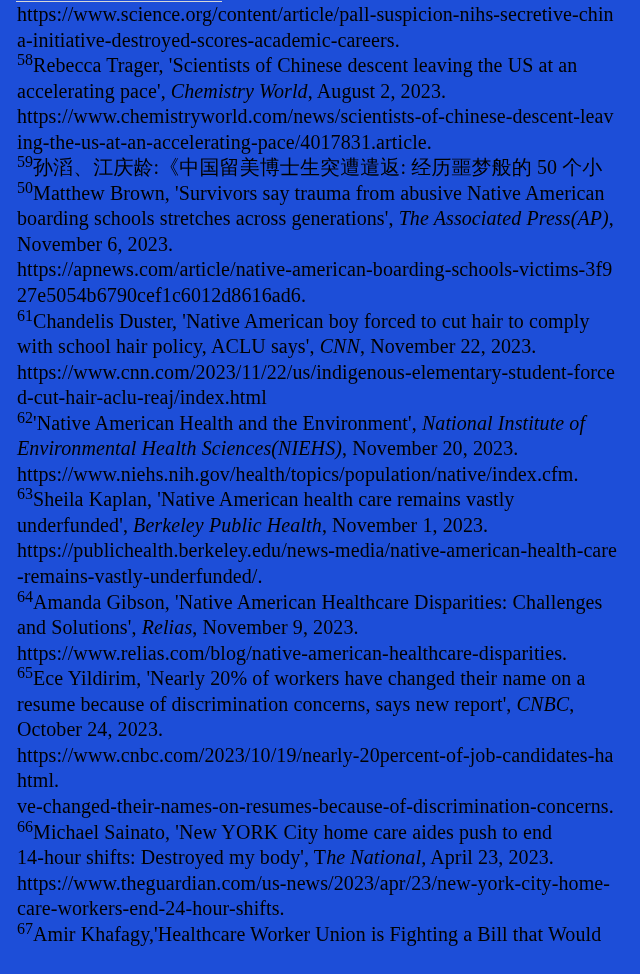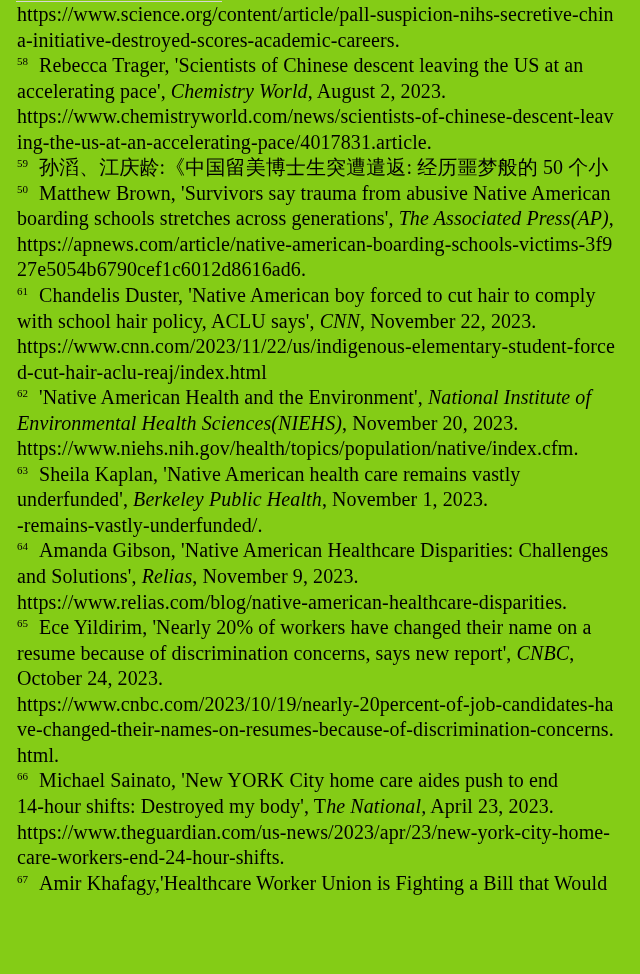--- a/index.html
+++ b/index.html
@@ -9,21 +9,21 @@
   body {
     width: 640px;
     height: 974px;
     background: #ffffff;
     overflow: hidden;
   }
   .page {
     position: relative;
     width: 640px;
     height: 974px;
-    background: #84cc16;
+    background: #1d4ed8;
   }
   .separator {
     position: absolute;
     top: 1px;
     left: 16px;
     width: 206px;
     height: 1px;
     background: #d6d6d6;
   }
   .content {
@@ -42,62 +42,63 @@
     height: 25.55px;
   }
   .seg-n {
     font-style: normal;
   }
   .seg-i {
     font-style: italic;
     text-align: right;
   }
   .seg-sup {
-    font-size: 11px;
+    font-size: 16px;
     position: relative;
     top: -7px;
-    margin-right: 11px;
     letter-spacing: 0;
   }
 </style>
 </head>
 <body style="background: rgb(255, 255, 255);">
 
 <div class="page">
   <div class="separator" style="background: rgb(214, 214, 214);"></div>
   <div class="content" style="color: rgb(0, 0, 0);">
       <div class="line"><span class="seg-n">https://www.science.org/content/article/pall-suspicion-nihs-secretive-chin</span></div>
       <div class="line"><span class="seg-n">a-initiative-destroyed-scores-academic-careers.</span></div>
       <div class="line"><span class="seg-sup">58</span><span class="seg-n">Rebecca Trager, 'Scientists of Chinese descent leaving the US at an</span></div>
       <div class="line"><span class="seg-n">accelerating pace', </span><span class="seg-i">Chemistry World</span><span class="seg-n">, August 2, 2023.</span></div>
       <div class="line"><span class="seg-n">https://www.chemistryworld.com/news/scientists-of-chinese-descent-leav</span></div>
       <div class="line"><span class="seg-n">ing-the-us-at-an-accelerating-pace/4017831.article.</span></div>
       <div class="line"><span class="seg-sup">59</span><span class="seg-n">孙滔、江庆龄:《中国留美博士生突遭遣返: 经历噩梦般的 50 个小</span></div>
       <div class="line"><span class="seg-sup">50</span><span class="seg-n">Matthew Brown, 'Survivors say trauma from abusive Native American</span></div>
       <div class="line"><span class="seg-n">boarding schools stretches across generations', </span><span class="seg-i">The Associated Press(AP)</span><span class="seg-n">,</span></div>
+      <div class="line"><span class="seg-n">November 6, 2023.</span></div>
       <div class="line"><span class="seg-n">https://apnews.com/article/native-american-boarding-schools-victims-3f9</span></div>
       <div class="line"><span class="seg-n">27e5054b6790cef1c6012d8616ad6.</span></div>
       <div class="line"><span class="seg-sup">61</span><span class="seg-n">Chandelis Duster, 'Native American boy forced to cut hair to comply</span></div>
       <div class="line"><span class="seg-n">with school hair policy, ACLU says', </span><span class="seg-i">CNN</span><span class="seg-n">, November 22, 2023.</span></div>
       <div class="line"><span class="seg-n">https://www.cnn.com/2023/11/22/us/indigenous-elementary-student-force</span></div>
       <div class="line"><span class="seg-n">d-cut-hair-aclu-reaj/index.html</span></div>
       <div class="line"><span class="seg-sup">62</span><span class="seg-n">'Native American Health and the Environment', </span><span class="seg-i">National Institute of</span></div>
       <div class="line"><span class="seg-i">Environmental Health Sciences(NIEHS)</span><span class="seg-n">, November 20, 2023.</span></div>
       <div class="line"><span class="seg-n">https://www.niehs.nih.gov/health/topics/population/native/index.cfm.</span></div>
       <div class="line"><span class="seg-sup">63</span><span class="seg-n">Sheila Kaplan, 'Native American health care remains vastly</span></div>
       <div class="line"><span class="seg-n">underfunded', </span><span class="seg-i">Berkeley Public Health</span><span class="seg-n">, November 1, 2023.</span></div>
+      <div class="line"><span class="seg-n">https://publichealth.berkeley.edu/news-media/native-american-health-care</span></div>
       <div class="line"><span class="seg-n">-remains-vastly-underfunded/.</span></div>
       <div class="line"><span class="seg-sup">64</span><span class="seg-n">Amanda Gibson, 'Native American Healthcare Disparities: Challenges</span></div>
       <div class="line"><span class="seg-n">and Solutions', </span><span class="seg-i">Relias</span><span class="seg-n">, November 9, 2023.</span></div>
       <div class="line"><span class="seg-n">https://www.relias.com/blog/native-american-healthcare-disparities.</span></div>
       <div class="line"><span class="seg-sup">65</span><span class="seg-n">Ece Yildirim, 'Nearly 20% of workers have changed their name on a</span></div>
       <div class="line"><span class="seg-n">resume because of discrimination concerns, says new report', </span><span class="seg-i">CNBC</span><span class="seg-n">,</span></div>
       <div class="line"><span class="seg-n">October 24, 2023.</span></div>
       <div class="line"><span class="seg-n">https://www.cnbc.com/2023/10/19/nearly-20percent-of-job-candidates-ha</span></div>
+      <div class="line"><span class="seg-n">html.</span></div>
       <div class="line"><span class="seg-n">ve-changed-their-names-on-resumes-because-of-discrimination-concerns.</span></div>
-      <div class="line"><span class="seg-n">html.</span></div>
       <div class="line"><span class="seg-sup">66</span><span class="seg-n">Michael Sainato, 'New YORK City home care aides push to end</span></div>
       <div class="line"><span class="seg-n">14-hour shifts: Destroyed my body', T</span><span class="seg-i">he National,</span><span class="seg-n"> April 23, 2023.</span></div>
       <div class="line"><span class="seg-n">https://www.theguardian.com/us-news/2023/apr/23/new-york-city-home-</span></div>
       <div class="line"><span class="seg-n">care-workers-end-24-hour-shifts.</span></div>
       <div class="line"><span class="seg-sup">67</span><span class="seg-n">Amir Khafagy,'Healthcare Worker Union is Fighting a Bill that Would</span></div>
     </div>
 </div>
 
 </body></html>

